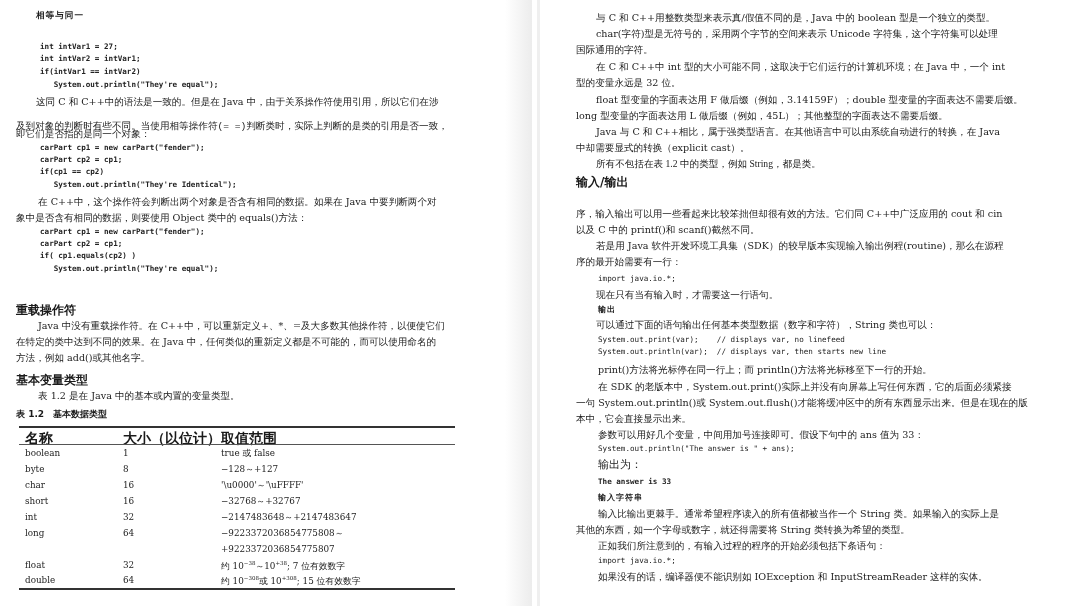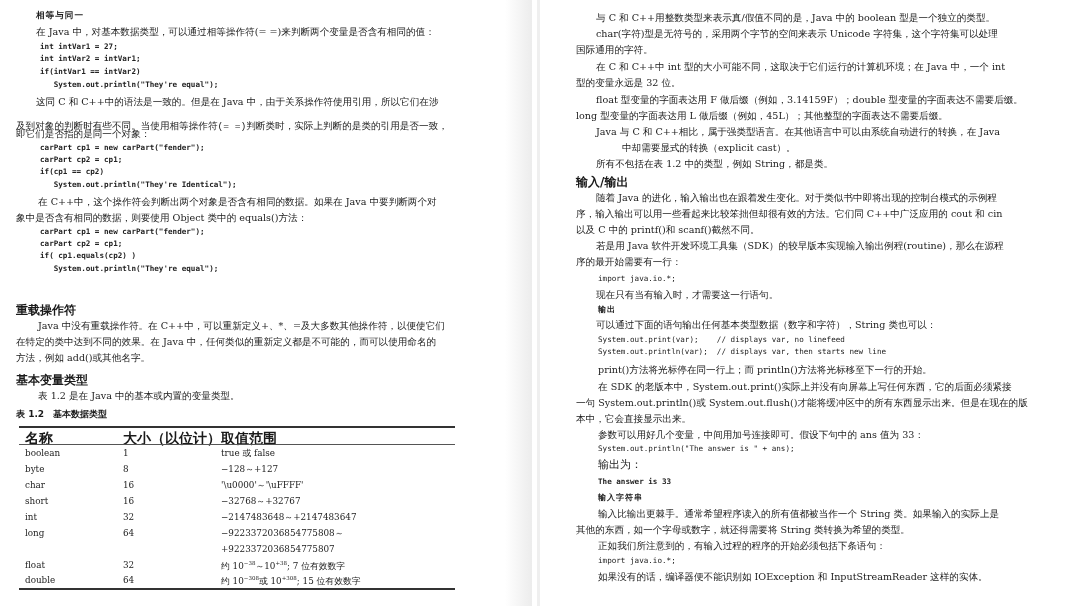--- a/index.html
+++ b/index.html
@@ -35,21 +35,20 @@
   .tbl .hcell { position: absolute; top: 4px; font-family: "DejaVu Sans", sans-serif; font-size: 14px; font-weight: bold; white-space: nowrap; }
   .tbl .cell { position: absolute; font-size: 8.8px; white-space: nowrap; color: #222; }
   .tbl .c1 { left: 6px; } .tbl .c2 { left: 104px; } .tbl .c3 { left: 202px; }
   sup { font-size: 5.5px; vertical-align: 4px; }
 </style>
 </head>
 <body>
 
 <div id="page-left" class="page">
   <div class="subhead-small" style="left:36px;top:10px;">相等与同一</div>
-  <div class="line" style="left:36px;top:25px;">在 Java 中，对基本数据类型，可以通过相等操作符(= =)来判断两个变量是否含有相同的值：</div>
   <div class="code" style="left:40px;top:42px;">int intVar1 = 27;</div>
   <div class="code" style="left:40px;top:54px;">int intVar2 = intVar1;</div>
   <div class="code" style="left:40px;top:67px;">if(intVar1 == intVar2)</div>
   <div class="code" style="left:40px;top:80px;">   System.out.println("They're equal");</div>
   <div class="line" style="left:36px;top:95px;">这同 C 和 C++中的语法是一致的。但是在 Java 中，由于关系操作符使用引用，所以它们在涉</div>
   <div class="line" style="left:16px;top:120px;font-family:Liberation Mono, monospace;">及到对象的判断时有些不同。当使用相等操作符(= =)判断类时，实际上判断的是类的引用是否一致，</div>
   <div class="line" style="left:16px;top:127px;">即它们是否指的是同一个对象：</div>
   <div class="code" style="left:40px;top:143px;">carPart cp1 = new carPart("fender");</div>
   <div class="code" style="left:40px;top:155px;">carPart cp2 = cp1;</div>
   <div class="code" style="left:40px;top:167px;">if(cp1 == cp2)</div>
@@ -130,25 +129,24 @@
 
 <div id="page-right" class="page">
   <div class="line" style="left:56px;top:11px;">与 C 和 C++用整数类型来表示真/假值不同的是，Java 中的 boolean 型是一个独立的类型。</div>
   <div class="line" style="left:56px;top:27px;">char(字符)型是无符号的，采用两个字节的空间来表示 Unicode 字符集，这个字符集可以处理</div>
   <div class="line" style="left:36px;top:43px;">国际通用的字符。</div>
   <div class="line" style="left:56px;top:60px;">在 C 和 C++中 int 型的大小可能不同，这取决于它们运行的计算机环境；在 Java 中，一个 int</div>
   <div class="line" style="left:36px;top:76px;">型的变量永远是 32 位。</div>
   <div class="line" style="left:56px;top:93px;">float 型变量的字面表达用 F 做后缀（例如，3.14159F）；double 型变量的字面表达不需要后缀。</div>
   <div class="line" style="left:36px;top:109px;">long 型变量的字面表达用 L 做后缀（例如，45L）；其他整型的字面表达不需要后缀。</div>
   <div class="line" style="left:56px;top:125px;">Java 与 C 和 C++相比，属于强类型语言。在其他语言中可以由系统自动进行的转换，在 Java</div>
-  <div class="line" style="left:36px;top:141px;margin-left:46px;">中却需要显式的转换（explicit cast）。</div>
-  <div class="line" style="left:56px;top:157px;">所有不包括在表 1.2 中的类型，例如 String，都是类。</div>
+  <div class="line" style="left:36px;top:141px;">中却需要显式的转换（explicit cast）。</div>
+  <div class="line" style="left:56px;top:157px;font-family:Liberation Serif, serif;">所有不包括在表 1.2 中的类型，例如 String，都是类。</div>
 
   <div class="heading" style="left:36px;top:174px;">输入/输出</div>
-  <div class="line" style="left:56px;top:191px;">随着 Java 的进化，输入输出也在跟着发生变化。对于类似书中即将出现的控制台模式的示例程</div>
   <div class="line" style="left:36px;top:207px;">序，输入输出可以用一些看起来比较笨拙但却很有效的方法。它们同 C++中广泛应用的 cout 和 cin</div>
   <div class="line" style="left:36px;top:223px;">以及 C 中的 printf()和 scanf()截然不同。</div>
   <div class="line" style="left:56px;top:239px;">若是用 Java 软件开发环境工具集（SDK）的较早版本实现输入输出例程(routine)，那么在源程</div>
   <div class="line" style="left:36px;top:255px;">序的最开始需要有一行：</div>
   <div class="code" style="left:58px;top:274px;font-weight:normal;">import java.io.*;</div>
   <div class="line" style="left:56px;top:288px;">现在只有当有输入时，才需要这一行语句。</div>
 
   <div class="subhead-small" style="left:58px;top:304px;font-size:8px;">输出</div>
   <div class="line" style="left:56px;top:318px;">可以通过下面的语句输出任何基本类型数据（数字和字符），String 类也可以：</div>
   <div class="code" style="left:58px;top:335px;font-weight:normal;">System.out.print(var);    // displays var, no linefeed</div>

